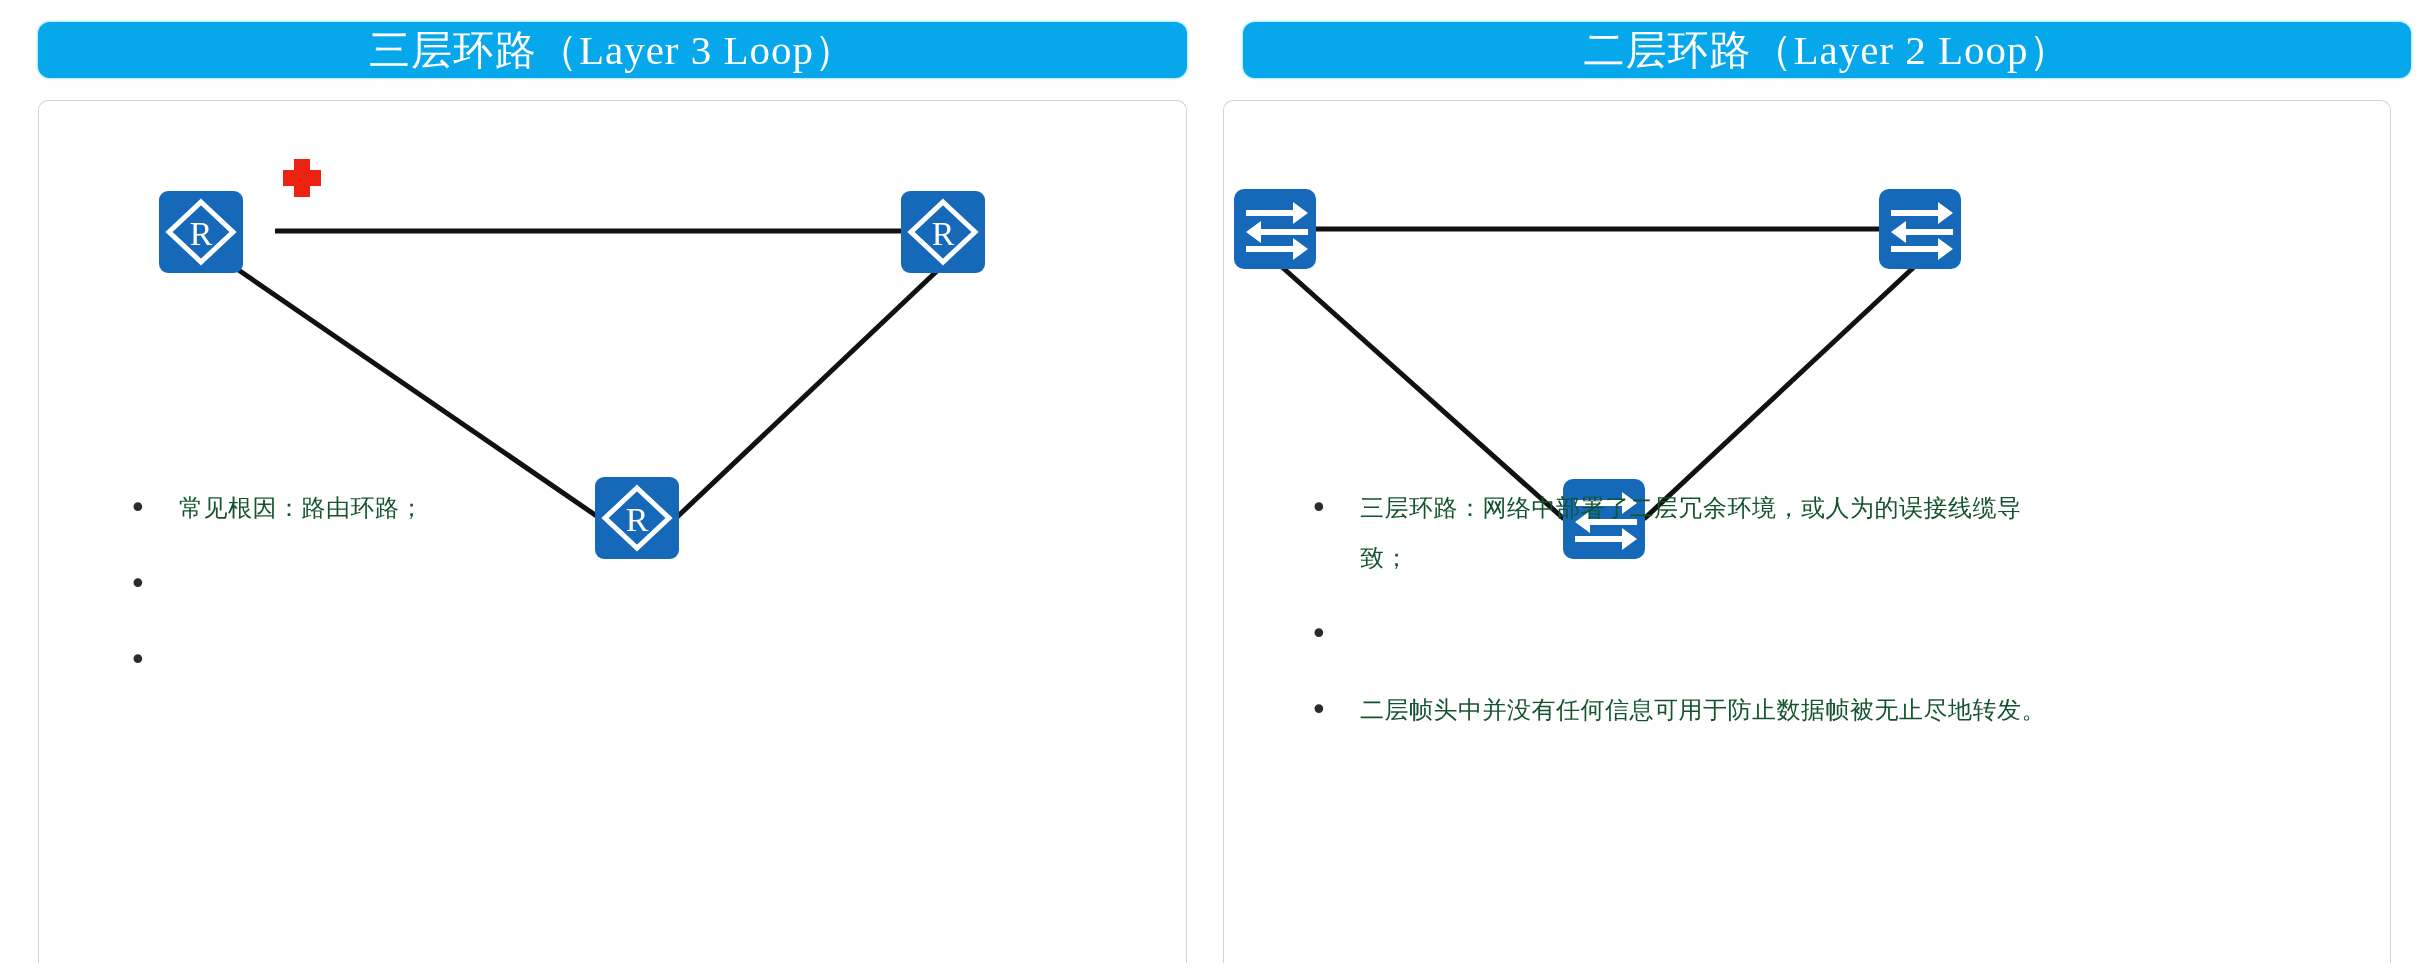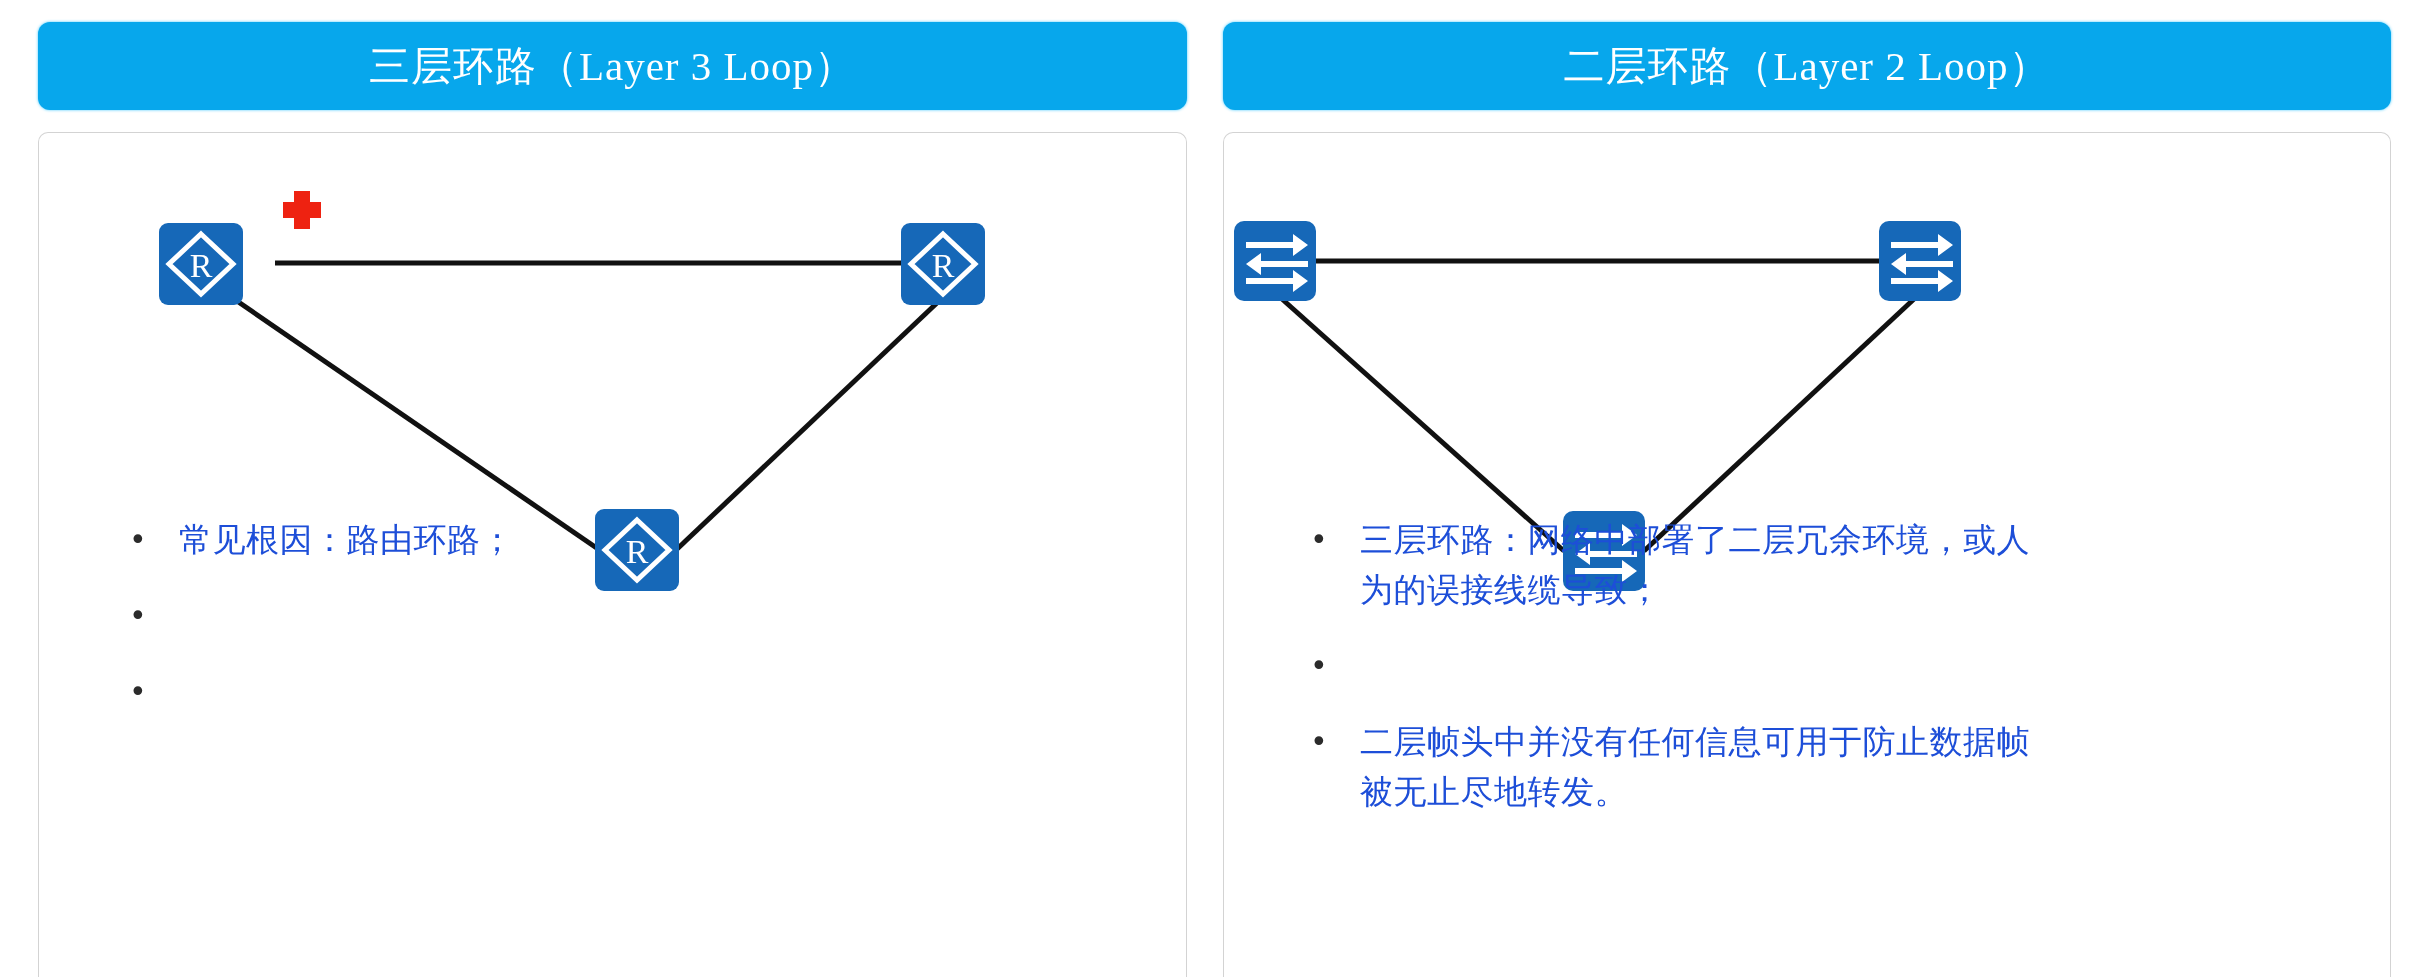--- a/index.html
+++ b/index.html
@@ -31,30 +31,30 @@
     position: relative;
     height: 977px;
     box-sizing: border-box;
   }
   .panel-left  { width: 1205px; padding-left: 38px; padding-right: 0; }
   .panel-right { width: 1224px; padding-left: 18px; padding-right: 38px; }
 
   .panel-header {
     position: relative;
     margin-top: 22px;
-    height: 88px;
+    height: 56px;
     border-radius: 12px;
     background: #07a7ec;
     box-shadow: 0 0 3px rgba(60, 200, 255, 0.95);
     display: flex;
     align-items: center;
     justify-content: center;
   }
   .panel-left .panel-header  { width: 1149px; }
-  .panel-right .panel-header { width: 1168px; }
+  .panel-right .panel-header { width: 1168px; margin-left: 20px; }
 
   .panel-title {
     color: #ffffff;
     font-family: "Liberation Serif", "DejaVu Serif", serif;
     font-size: 41px;
     font-weight: 400;
     letter-spacing: 1px;
     line-height: 1;
     white-space: nowrap;
   }
@@ -106,23 +106,23 @@
     flex: 0 0 auto;
     width: 50px;
     font-size: 30px;
     line-height: 50px;
     color: #2b2b2b;
     text-align: left;
     font-family: "DejaVu Sans", sans-serif;
   }
   .bullet-text {
     flex: 1 1 auto;
-    font-size: 33px;
+    font-size: 24px;
     line-height: 50px;
-    color: #1d4ed8;
+    color: #14532d;
     font-family: "DejaVu Sans", "Liberation Sans", sans-serif;
     letter-spacing: 0.5px;
   }
   .panel-left .bullet-text  { max-width: 640px; }
   .panel-right .bullet-text { max-width: 700px; }
 </style>
 </head>
 <body>
 
 <div class="board">

